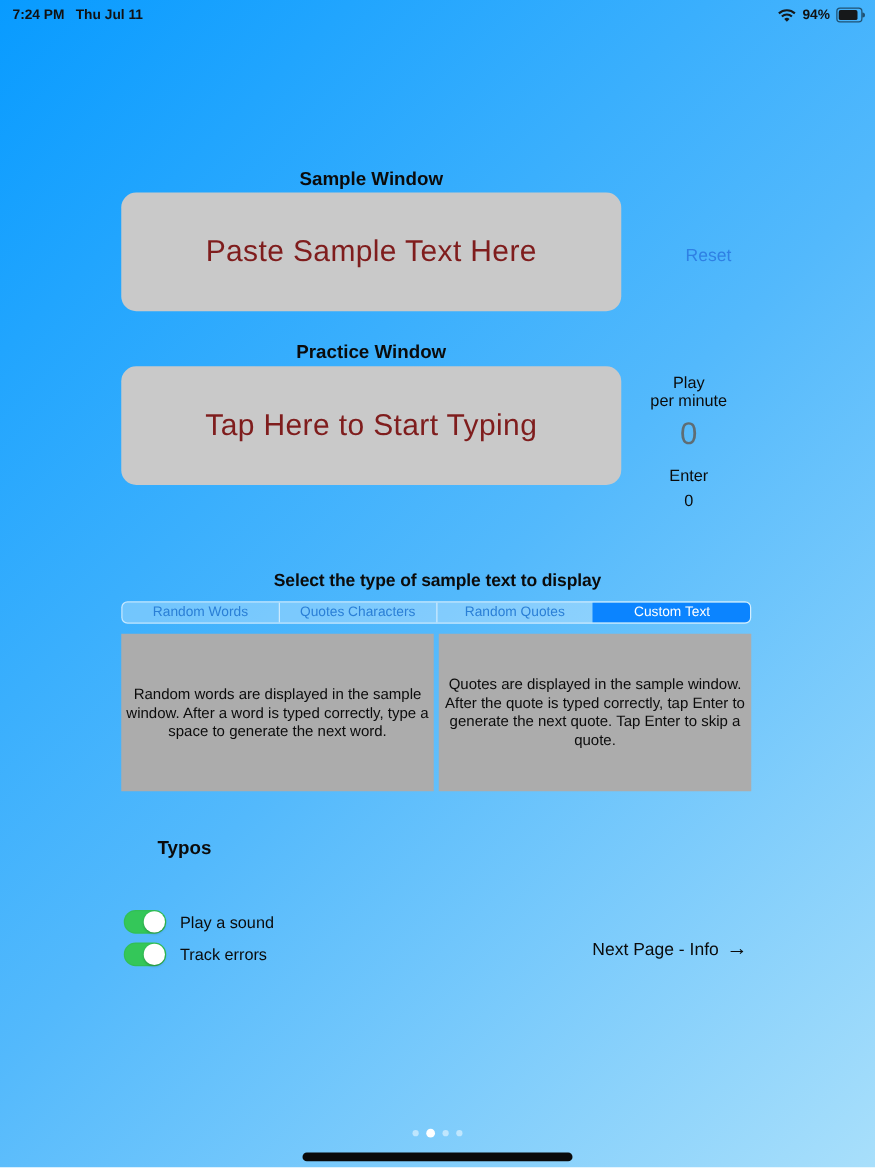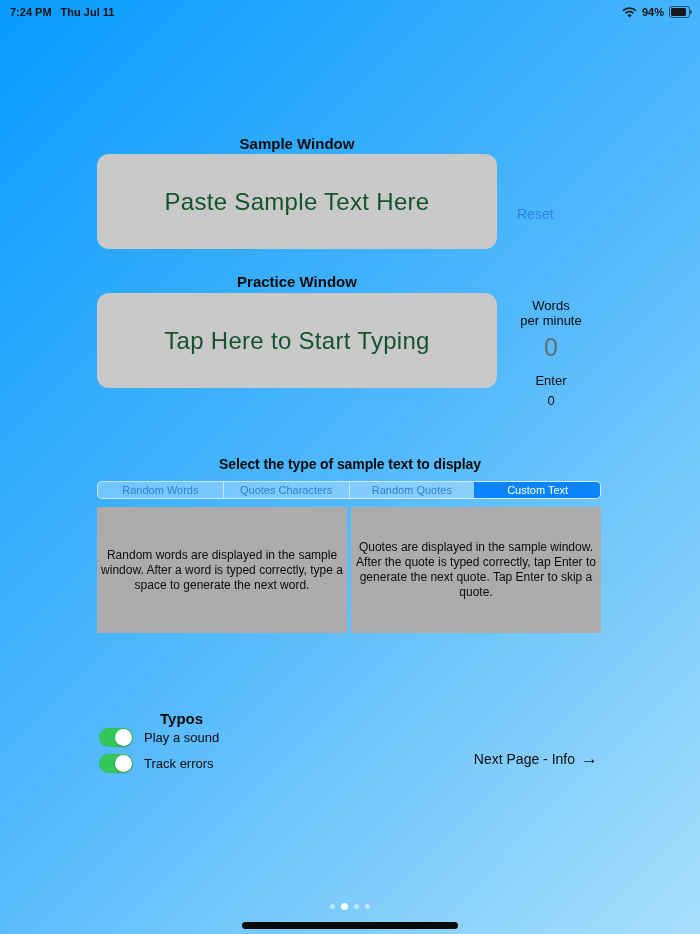--- a/index.html
+++ b/index.html
@@ -20,22 +20,22 @@
     border-radius:0 2px 2px 0;}
 
   
   .win-title{position:absolute;left:97px;width:400px;text-align:center;font-size:15px;font-weight:600;color:#0b0b0b;}
   .sample-title{top:135px;}
   .practice-title{top:273px;}
   .textbox{position:absolute;left:97px;width:400px;height:95px;background:#c9c9c9;border-radius:12px;
     display:flex;align-items:center;justify-content:center;cursor:text;}
   .sample-box{top:154px;}
   .practice-box{top:293px;}
-  .ph{font-size:24px;font-weight:300;color:#14532d;letter-spacing:.3px;white-space:nowrap;}
-  .reset{position:absolute;left:517px;top:206px;width:68px;text-align:left;font-size:14px;color:#2f80e4;cursor:pointer;}
+  .ph{font-size:24px;font-weight:300;color:#7f1d1d;letter-spacing:.3px;white-space:nowrap;}
+  .reset{position:absolute;left:517px;top:196px;width:68px;text-align:right;font-size:14px;color:#2f80e4;cursor:pointer;}
 
   
   .stats{position:absolute;left:501px;top:298px;width:100px;text-align:center;color:#0b0b0b;}
   .stat-label{font-size:13px;line-height:15px;}
   .wpm-value{font-size:25px;color:#5f6d74;margin-top:6px;line-height:26px;}
   .errors-label{margin-top:13px;}
   .errors-value{font-size:13px;margin-top:5px;}
 
   
   .select-heading{position:absolute;left:0;top:456px;width:700px;text-align:center;font-size:14px;
@@ -47,21 +47,21 @@
     cursor:pointer;border-left:1px solid rgba(255,255,255,.6);}
   .segment:first-child{border-left:none;}
   .segment.selected{background:#0b84ff;color:#ffffff;border-left-color:transparent;}
 
   .descriptions{position:absolute;left:97px;top:507px;width:504px;height:126px;display:flex;gap:4px;}
   .desc-box{flex:1;background:#acacac;display:flex;align-items:center;justify-content:center;
     text-align:center;font-size:12px;line-height:15px;color:#0b0b0b;padding:4px 3px;box-sizing:border-box;}
   .desc-box.highlight{background:#b9d9f1;}
 
   
-  .typos-heading{position:absolute;left:160px;top:670px;font-size:15px;font-weight:600;color:#0b0b0b;margin-top:40px;}
+  .typos-heading{position:absolute;left:126px;top:670px;font-size:15px;font-weight:600;color:#0b0b0b;}
   .toggle-row{position:absolute;left:99px;display:flex;align-items:center;}
   .row1{top:738px;margin-top:16px;}
   .row2{top:728px;}
   .toggle{position:relative;width:34px;height:19px;border-radius:10px;background:#34c759;cursor:pointer;
     box-shadow:inset 0 0 0 1px rgba(0,0,0,.04);}
   .knob{position:absolute;top:1px;right:1px;width:17px;height:17px;border-radius:50%;background:#fff;
     box-shadow:0 1px 2px rgba(0,0,0,.25);}
   .toggle-label{margin-left:11px;font-size:13px;color:#0b0b0b;}
 
   
@@ -106,21 +106,21 @@
     <span class="ph">Paste Sample Text Here</span>
   </div>
   <div class="reset">Reset</div>
 
   <div class="win-title practice-title">Practice Window</div>
   <div class="textbox practice-box">
     <span class="ph">Tap Here to Start Typing</span>
   </div>
 
   <div class="stats">
-    <div class="stat-label">Words</div>
+    <div class="stat-label">Play</div>
     <div class="stat-label">per minute</div>
     <div class="wpm-value">0</div>
     <div class="stat-label errors-label">Enter</div>
     <div class="errors-value">0</div>
   </div>
 
   <div class="select-heading">Select the type of sample text to display</div>
 
   <div class="segmented">
     <div class="segment">

